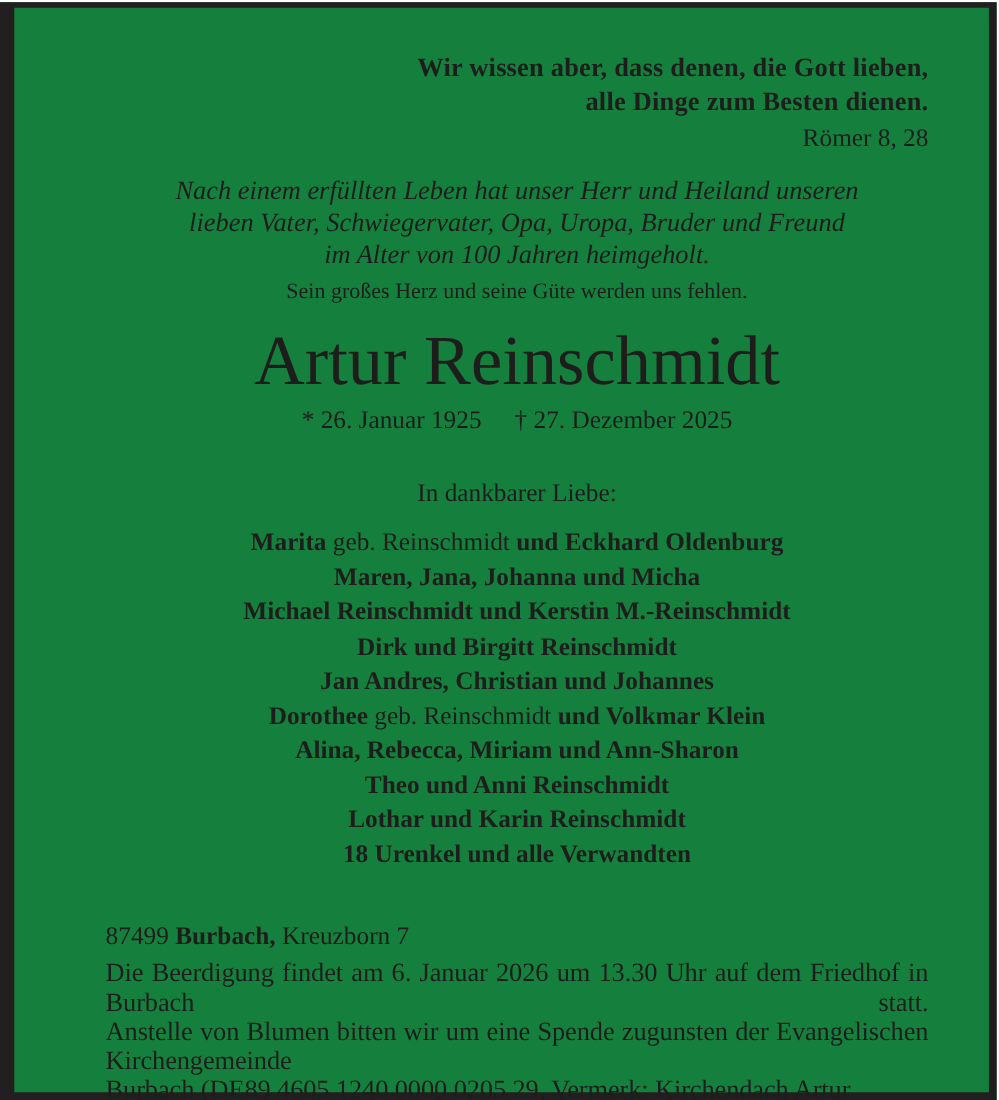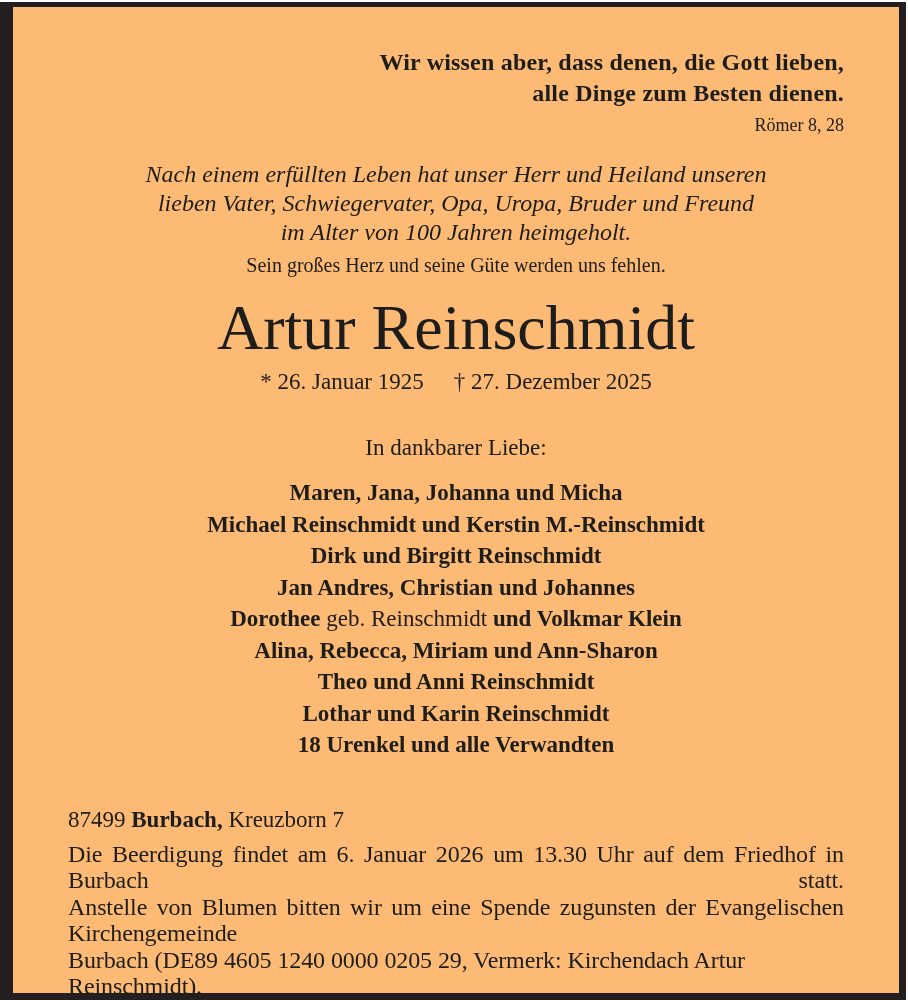--- a/index.html
+++ b/index.html
@@ -9,36 +9,37 @@
     font-family: "Liberation Serif", "DejaVu Serif", serif;
     color: #1d1d1b;
     overflow: hidden;
   }
   .frame {
     position: absolute;
     top: 2px; left: 0; right: 2px; bottom: 0;
     border-style: solid;
     border-color: #231f20;
     border-width: 5px 7px 7px 13px;
-    background: #fdba74;
+    background: #15803d;
+    padding-left: 28px;
   }
   .content {
     padding: 40px 55px 0 55px;
   }
 
   
   .quote-block { text-align: right; }
   .quote-line {
     font-weight: bold;
     font-size: 24px;
     line-height: 31px;
     letter-spacing: 0.2px;
   }
   .quote-source {
-    font-size: 18px;
+    font-size: 23px;
     line-height: 29px;
     margin-top: 2px;
   }
 
   
   .intro { margin-top: 20px; text-align: center; font-style: italic; }
   .intro-line { font-size: 24px; line-height: 29px; }
   .tribute { margin-top: 4px; text-align: center; font-size: 20px; line-height: 29px; }
 
   
@@ -114,20 +115,21 @@
 
     <div class="deceased-name">Artur Reinschmidt</div>
     <div class="dates-row">
       <span>* 26. Januar 1925</span>
       <span>† 27. Dezember 2025</span>
     </div>
 
     <div class="liebe-heading">In dankbarer Liebe:</div>
 
     <div class="mourners">
+      <div class="mourner-line"><span>Marita</span><span class="reg"> geb. Reinschmidt </span><span>und Eckhard Oldenburg</span></div>
       <div class="mourner-line"><span>Maren, Jana, Johanna und Micha</span></div>
       <div class="mourner-line"><span>Michael Reinschmidt und Kerstin M.-Reinschmidt</span></div>
       <div class="mourner-line"><span>Dirk und Birgitt Reinschmidt</span></div>
       <div class="mourner-line"><span>Jan Andres, Christian und Johannes</span></div>
       <div class="mourner-line"><span>Dorothee</span><span class="reg"> geb. Reinschmidt </span><span>und Volkmar Klein</span></div>
       <div class="mourner-line"><span>Alina, Rebecca, Miriam und Ann-Sharon</span></div>
       <div class="mourner-line"><span>Theo und Anni Reinschmidt</span></div>
       <div class="mourner-line"><span>Lothar und Karin Reinschmidt</span></div>
       <div class="mourner-line"><span>18 Urenkel und alle Verwandten</span></div>
     </div>

